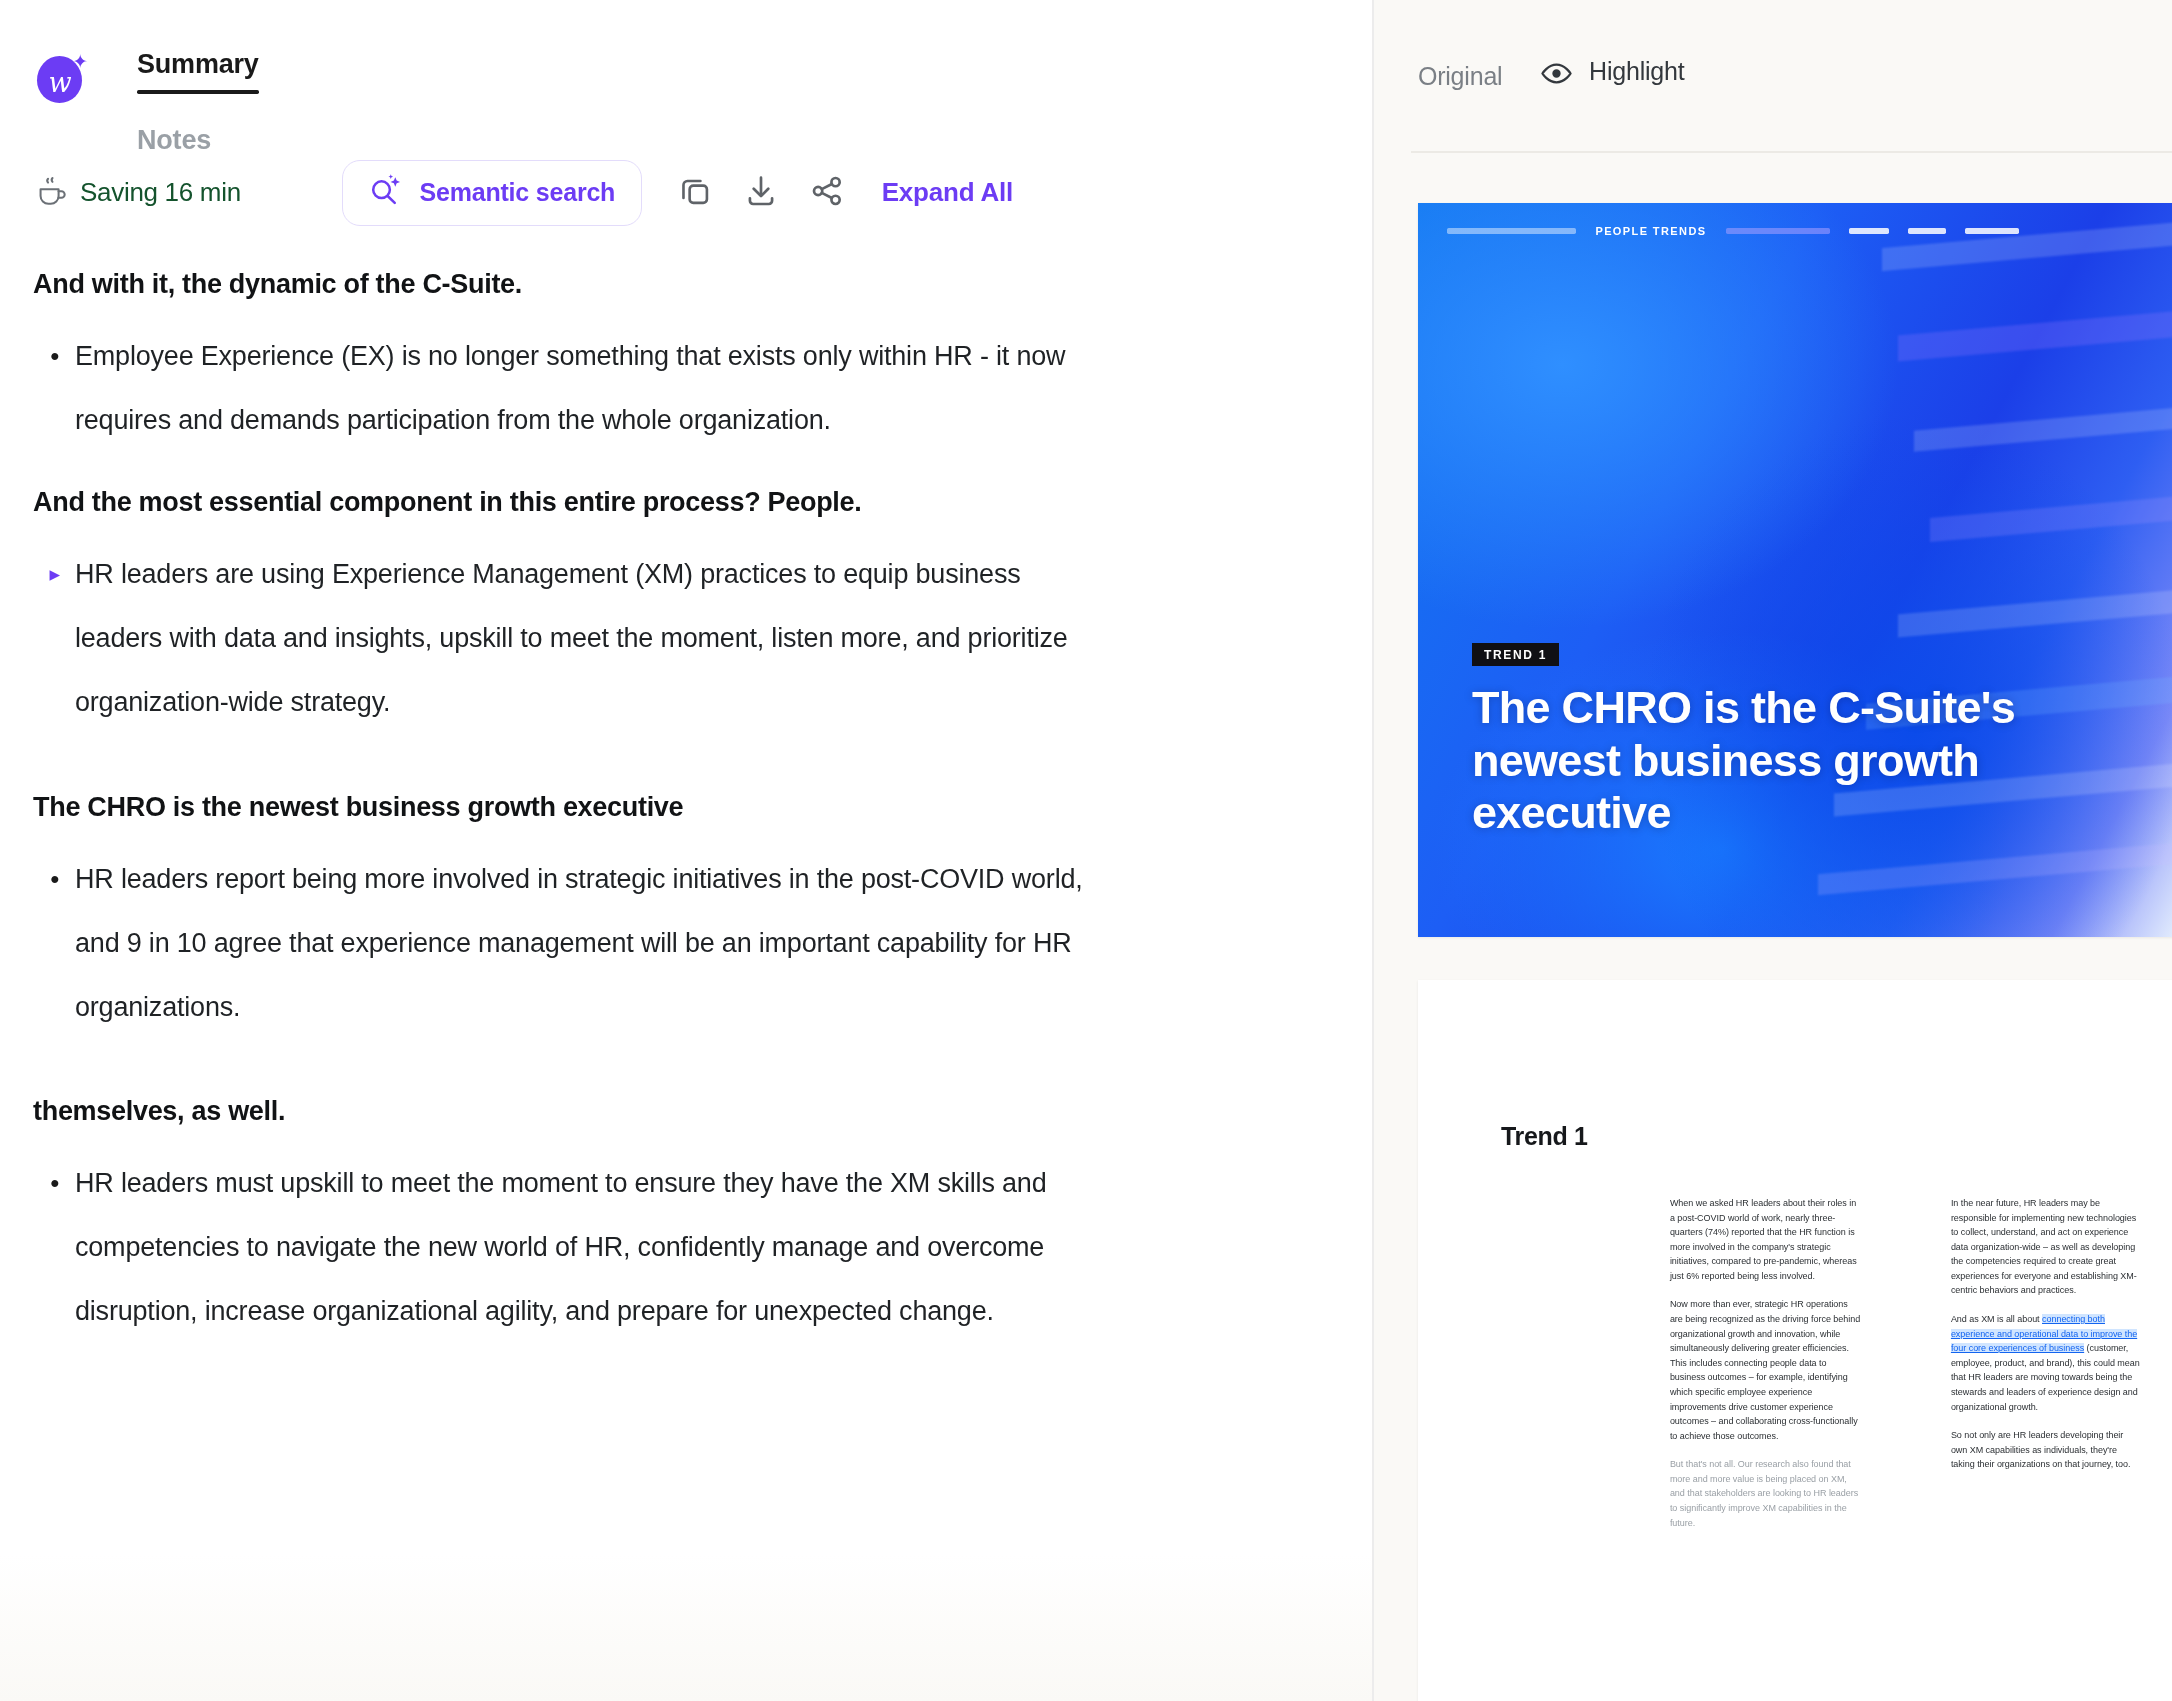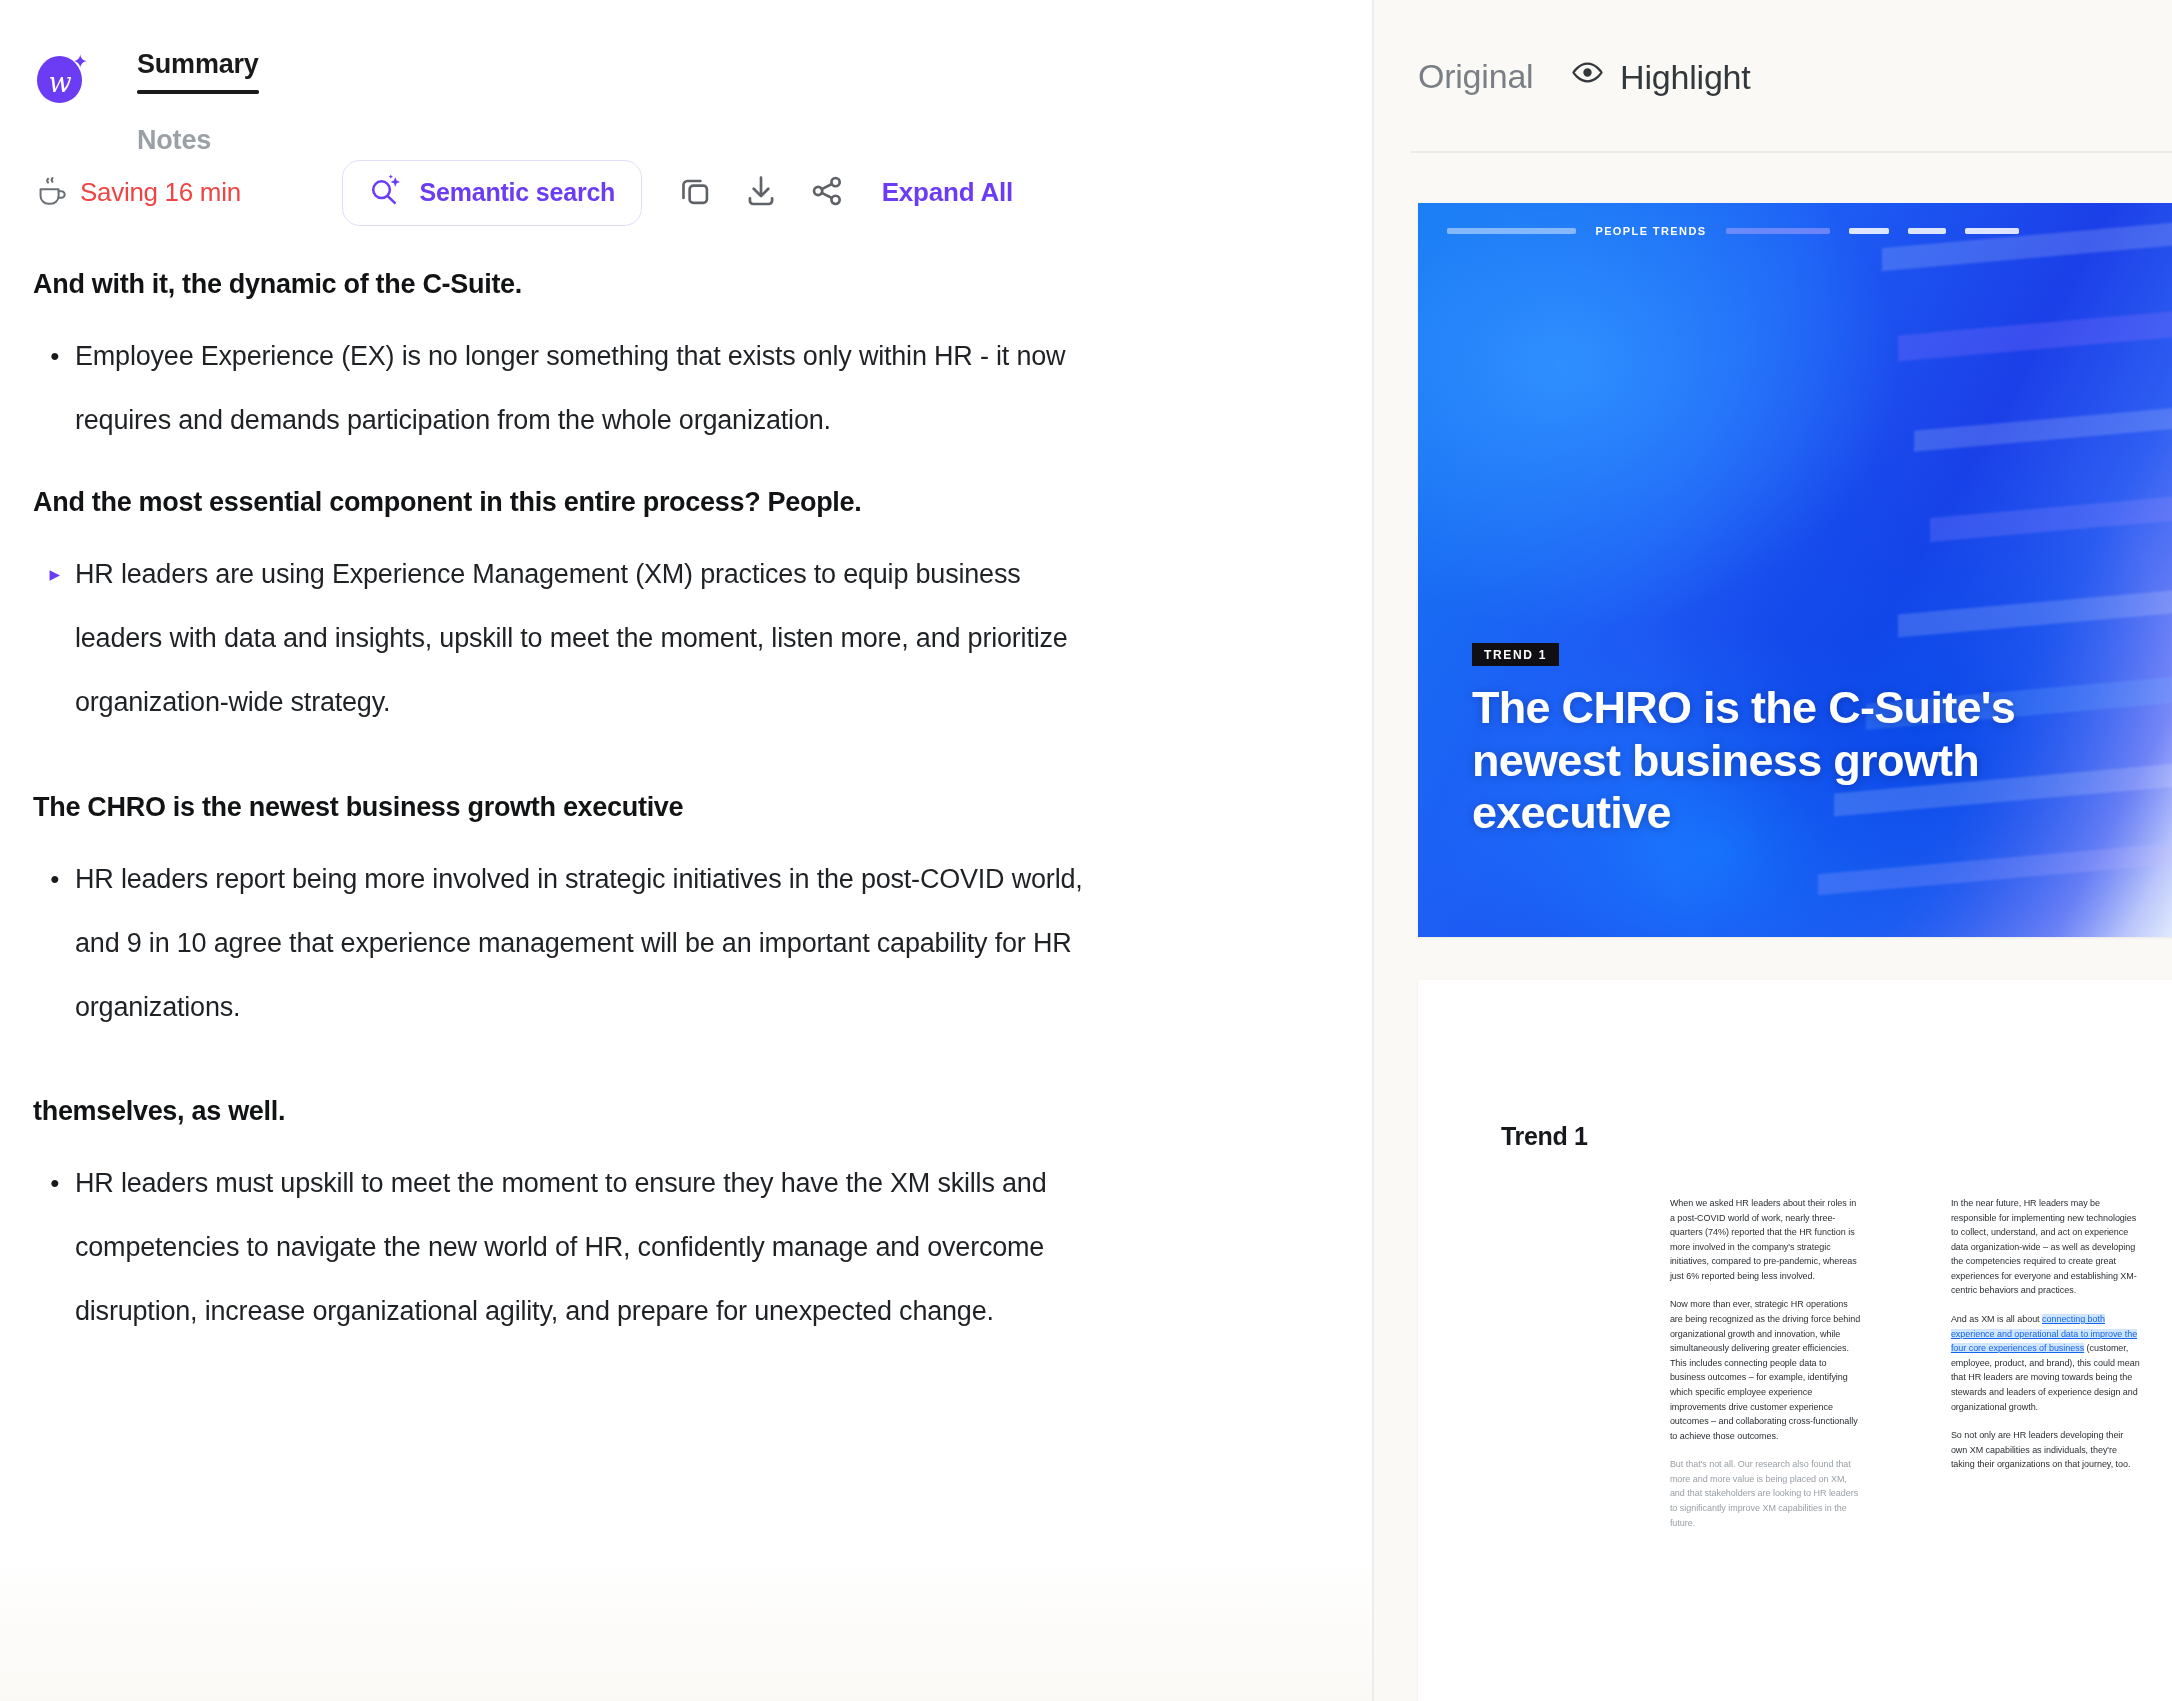--- a/index.html
+++ b/index.html
@@ -110,21 +110,21 @@
     display: flex;
     align-items: center;
     padding: 0 35px 0 37px;
     height: 87px;
     gap: 0;
   }
   .saving {
     display: flex;
     align-items: center;
     gap: 12px;
-    color: #ef4444;
+    color: #14532d;
     font-size: 26px;
     letter-spacing: -0.3px;
   }
   .cup-icon { width: 31px; height: 33px; display:block; }
 
   .search-pill {
     margin-left: 101px;
     display: flex;
     align-items: center;
     gap: 15.6px;
@@ -239,23 +239,23 @@
   }
   .right-header::after {
     content: "";
     position: absolute;
     left: 36px; right: 0; bottom: 0;
     height: 1.7px;
     background: #eceae5;
   }
   .rh-item {
     display: flex;
-    align-items: flex-end;
+    align-items: flex-start;
     gap: 15.6px;
-    font-size: 34px;
+    font-size: 25px;
     letter-spacing: -0.2px;
     cursor: pointer;
   }
   .rh-item.dim { color: #7a7f85; font-weight: 400; }
   .rh-item.act { color: #33383d; font-weight: 400; }
 
   .thumbs {
     padding: 50px 0 0 43px;
   }
   .thumb-card {

